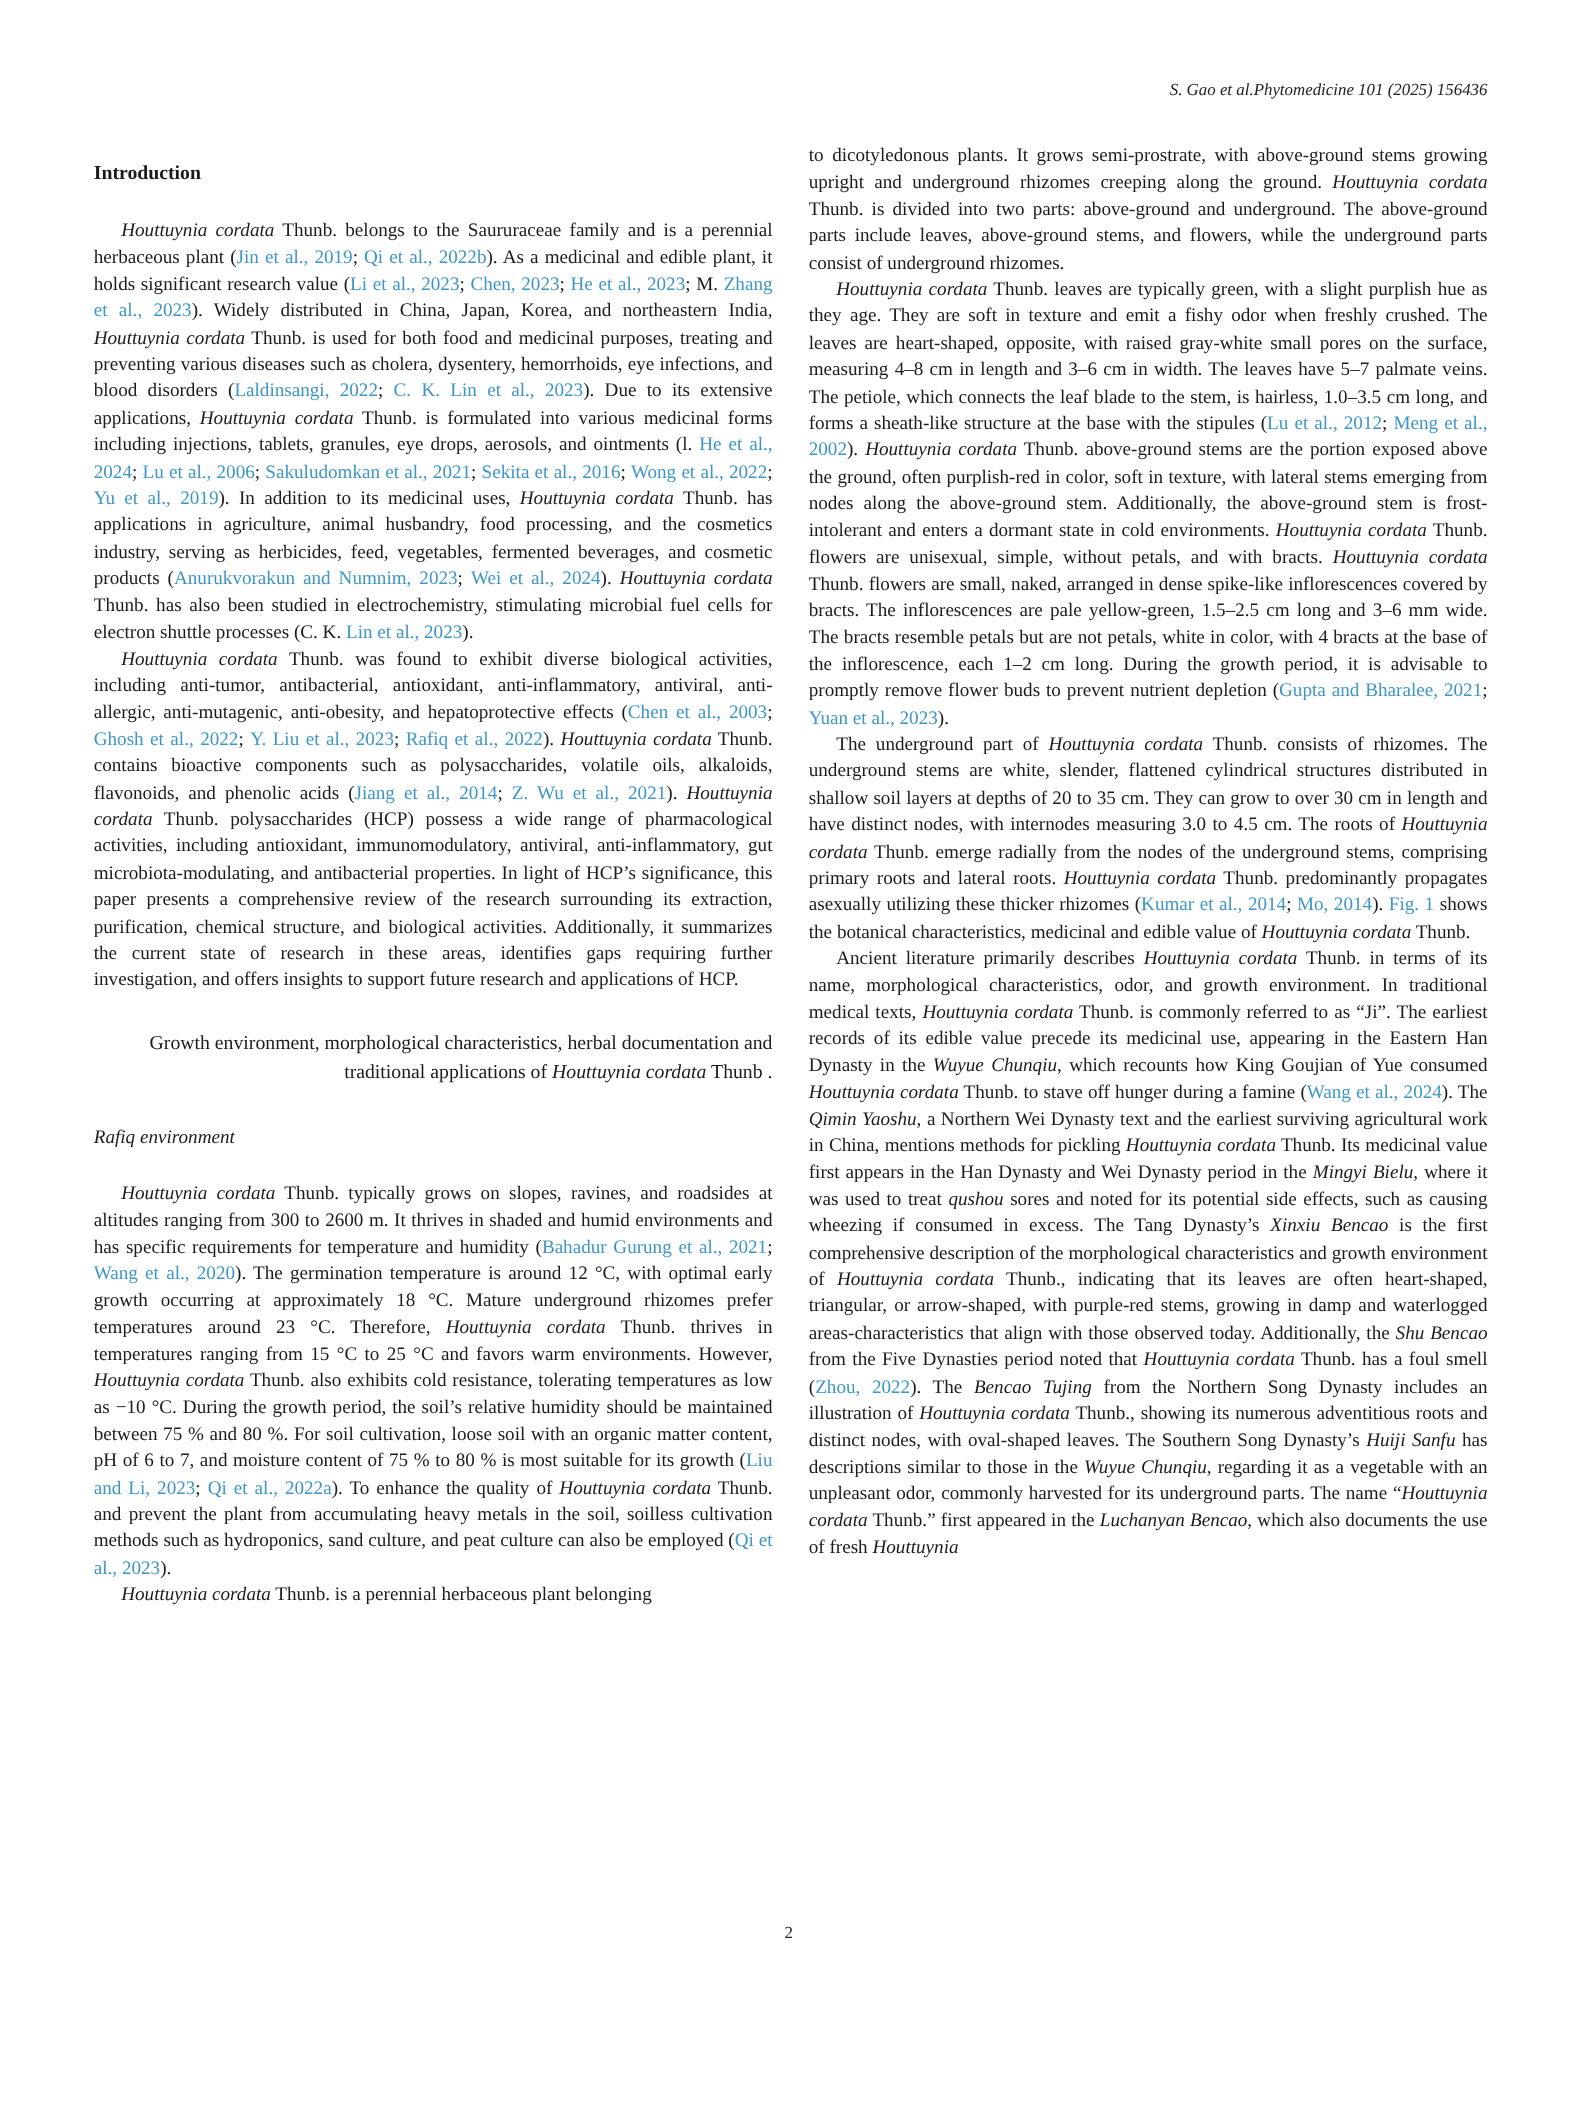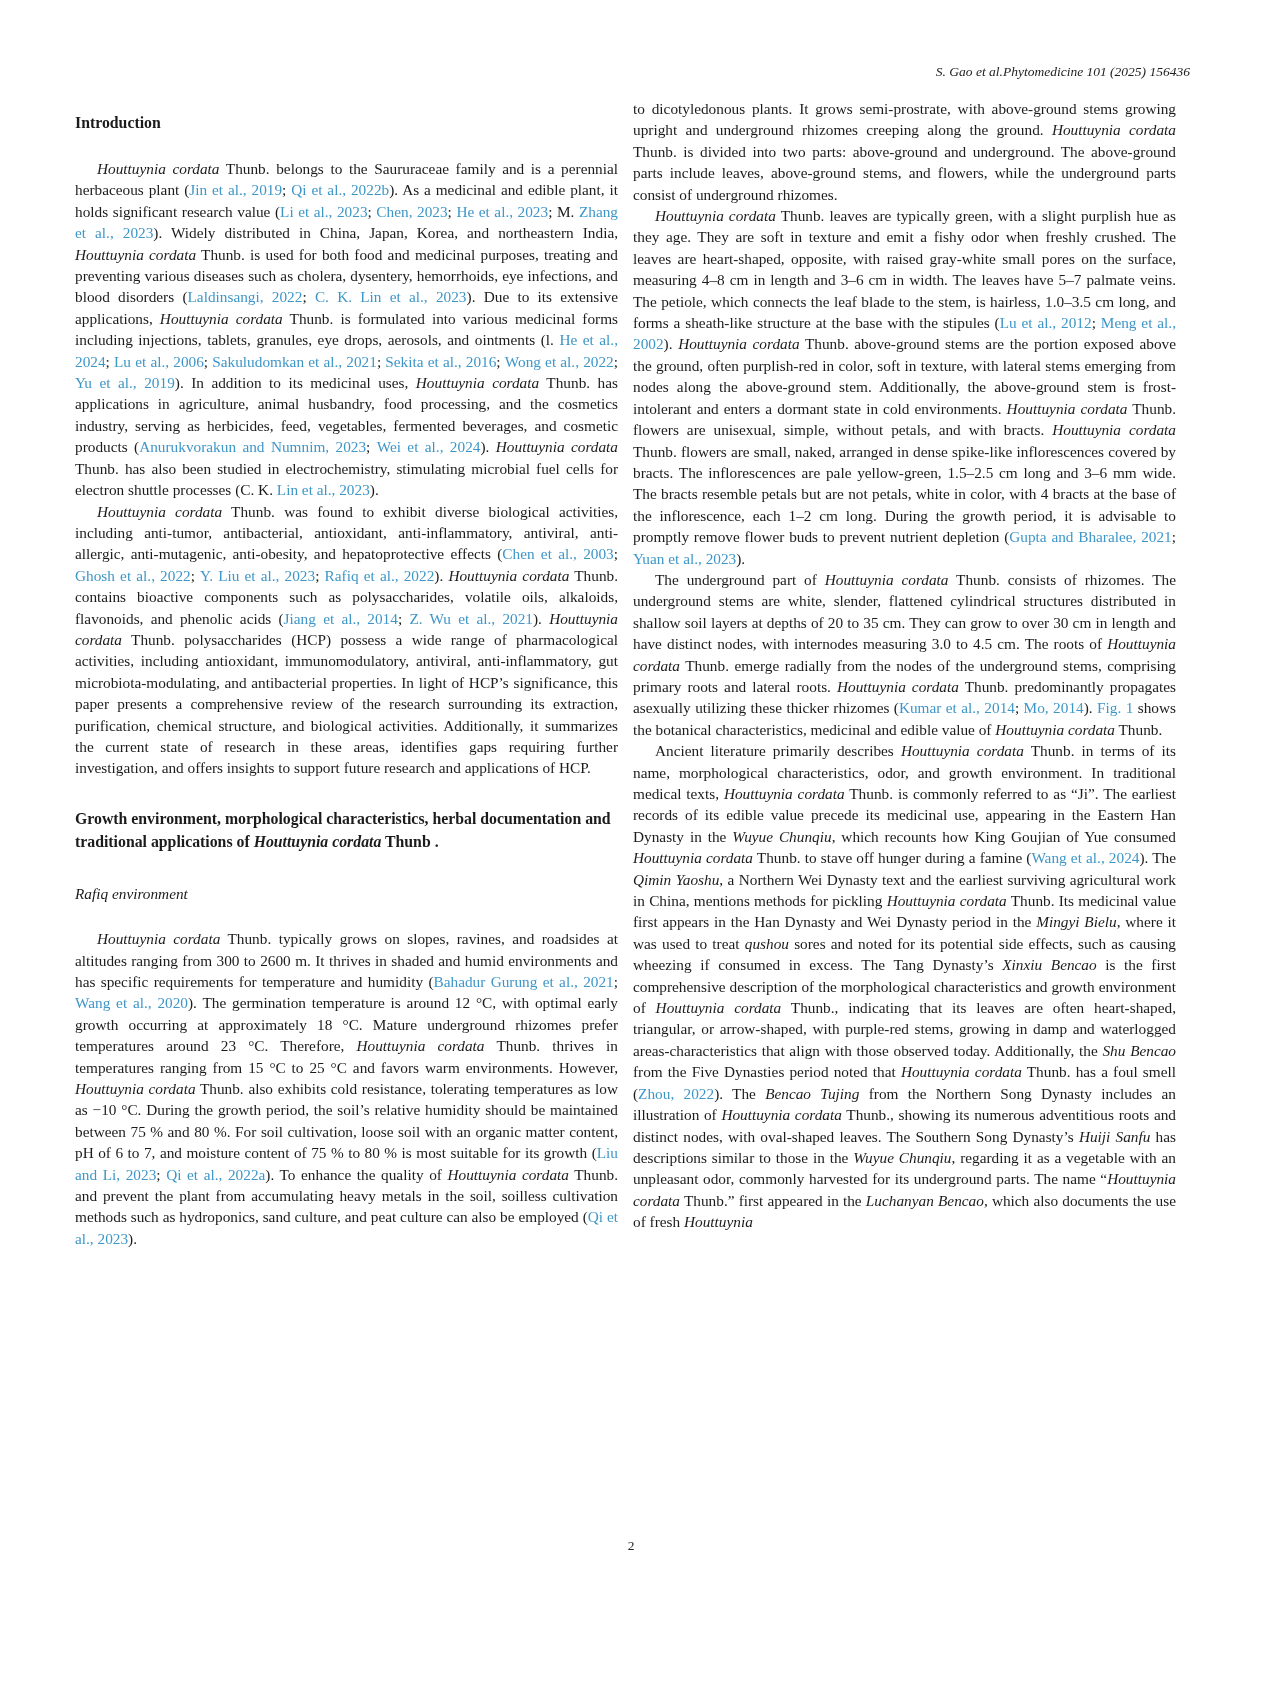--- a/index.html
+++ b/index.html
@@ -21,46 +21,46 @@
     box-sizing:border-box;
   }
   .running-head{
     margin-top:64px;
     display:flex;justify-content:flex-end;align-items:baseline;
     font-style:italic;
     font-size:13.5px;
     color:#222;
   }
   .content{
-    margin-top:18px;
+    margin-top:34px;
     display:flex;
-    gap:15px;
+    gap:29px;
   }
   .col{
     width:543px;
     text-align:justify;
     font-size:15.3px;
     line-height:21.4px;
     hyphens:auto;
     -webkit-hyphens:auto;
   }
   .col p{margin:0;text-indent:22px;}
   .col p.noindent{text-indent:0;}
   .col h1{
     font-size:15.8px;
     font-weight:bold;
     margin:14px 0 24px 0;
     text-align:left;
     line-height:22px;
   }
   .col h2{
     font-size:15.8px;
-    font-weight:bold;
+    font-weight:normal;
     margin:28px 0 0 0;
-    text-align:left;
+    text-align:right;
     line-height:23px;
   }
   .col h3{
     font-size:15.3px;
     font-weight:normal;
     font-style:italic;
     margin:30px 0 24px 0;
     text-align:left;
   }
   .cite{color:var(--link);cursor:pointer;font-family:Liberation Serif, serif;}
@@ -81,20 +81,21 @@
     <span>Phytomedicine 101 (2025) 156436</span>
   </div>
   <div class="content">
     <div class="col" id="col-left">
         <h1><span>Introduction</span></h1>
         <p><i>Houttuynia cordata</i><span> Thunb. belongs to the Saururaceae family and is a perennial herbaceous plant (</span><span class="cite">Jin et al., 2019</span><span>; </span><span class="cite">Qi et al., 2022b</span><span>). As a medicinal and edible plant, it holds significant research value (</span><span class="cite">Li et al., 2023</span><span>; </span><span class="cite">Chen, 2023</span><span>; </span><span class="cite">He et al., 2023</span><span>; M. </span><span class="cite">Zhang et al., 2023</span><span>). Widely distributed in China, Japan, Korea, and northeastern India, </span><i>Houttuynia cordata</i><span> Thunb. is used for both food and medicinal purposes, treating and preventing various diseases such as cholera, dysentery, hemorrhoids, eye infections, and blood disorders (</span><span class="cite">Laldinsangi, 2022</span><span>; </span><span class="cite">C. K. Lin et al., 2023</span><span>). Due to its extensive applications, </span><i>Houttuynia cordata</i><span> Thunb. is formulated into various medicinal forms including injections, tablets, granules, eye drops, aerosols, and ointments (l. </span><span class="cite">He et al., 2024</span><span>; </span><span class="cite">Lu et al., 2006</span><span>; </span><span class="cite">Sakuludomkan et al., 2021</span><span>; </span><span class="cite">Sekita et al., 2016</span><span>; </span><span class="cite">Wong et al., 2022</span><span>; </span><span class="cite">Yu et al., 2019</span><span>). In addition to its medicinal uses, </span><i>Houttuynia cordata</i><span> Thunb. has applications in agriculture, animal husbandry, food processing, and the cosmetics industry, serving as herbicides, feed, vegetables, fermented beverages, and cosmetic products (</span><span class="cite">Anurukvorakun and Numnim, 2023</span><span>; </span><span class="cite">Wei et al., 2024</span><span>). </span><i>Houttuynia cordata</i><span> Thunb. has also been studied in electrochemistry, stimulating microbial fuel cells for electron shuttle processes (C. K. </span><span class="cite">Lin et al., 2023</span><span>).</span></p>
         <p><i>Houttuynia cordata</i><span> Thunb. was found to exhibit diverse biological activities, including anti-tumor, antibacterial, antioxidant, anti-inflammatory, antiviral, anti-allergic, anti-mutagenic, anti-obesity, and hepatoprotective effects (</span><span class="cite">Chen et al., 2003</span><span>; </span><span class="cite">Ghosh et al., 2022</span><span>; </span><span class="cite">Y. Liu et al., 2023</span><span>; </span><span class="cite">Rafiq et al., 2022</span><span>). </span><i>Houttuynia cordata</i><span> Thunb. contains bioactive components such as polysaccharides, volatile oils, alkaloids, flavonoids, and phenolic acids (</span><span class="cite">Jiang et al., 2014</span><span>; </span><span class="cite">Z. Wu et al., 2021</span><span>). </span><i>Houttuynia cordata</i><span> Thunb. polysaccharides (HCP) possess a wide range of pharmacological activities, including antioxidant, immunomodulatory, antiviral, anti-inflammatory, gut microbiota-modulating, and antibacterial properties. In light of HCP’s significance, this paper presents a comprehensive review of the research surrounding its extraction, purification, chemical structure, and biological activities. Additionally, it summarizes the current state of research in these areas, identifies gaps requiring further investigation, and offers insights to support future research and applications of HCP.</span></p>
         <h2><span>Growth environment, morphological characteristics, herbal documentation and traditional applications of </span><i>Houttuynia cordata</i><span> Thunb .</span></h2>
         <h3><span>Rafiq environment</span></h3>
         <p><i>Houttuynia cordata</i><span> Thunb. typically grows on slopes, ravines, and roadsides at altitudes ranging from 300 to 2600 m. It thrives in shaded and humid environments and has specific requirements for temperature and humidity (</span><span class="cite">Bahadur Gurung et al., 2021</span><span>; </span><span class="cite">Wang et al., 2020</span><span>). The germination temperature is around 12 °C, with optimal early growth occurring at approximately 18 °C. Mature underground rhizomes prefer temperatures around 23 °C. Therefore, </span><i>Houttuynia cordata</i><span> Thunb. thrives in temperatures ranging from 15 °C to 25 °C and favors warm environments. However, </span><i>Houttuynia cordata</i><span> Thunb. also exhibits cold resistance, tolerating temperatures as low as −10 °C. During the growth period, the soil’s relative humidity should be maintained between 75 % and 80 %. For soil cultivation, loose soil with an organic matter content, pH of 6 to 7, and moisture content of 75 % to 80 % is most suitable for its growth (</span><span class="cite">Liu and Li, 2023</span><span>; </span><span class="cite">Qi et al., 2022a</span><span>). To enhance the quality of </span><i>Houttuynia cordata</i><span> Thunb. and prevent the plant from accumulating heavy metals in the soil, soilless cultivation methods such as hydroponics, sand culture, and peat culture can also be employed (</span><span class="cite">Qi et al., 2023</span><span>).</span></p>
+        <p><i>Houttuynia cordata</i><span> Thunb. is a perennial herbaceous plant belonging</span></p>
       </div>
     <div class="col" id="col-right">
         <p class="noindent"><span>to dicotyledonous plants. It grows semi-prostrate, with above-ground stems growing upright and underground rhizomes creeping along the ground. </span><i>Houttuynia cordata</i><span> Thunb. is divided into two parts: above-ground and underground. The above-ground parts include leaves, above-ground stems, and flowers, while the underground parts consist of underground rhizomes.</span></p>
         <p><i>Houttuynia cordata</i><span> Thunb. leaves are typically green, with a slight purplish hue as they age. They are soft in texture and emit a fishy odor when freshly crushed. The leaves are heart-shaped, opposite, with raised gray-white small pores on the surface, measuring 4–8 cm in length and 3–6 cm in width. The leaves have 5–7 palmate veins. The petiole, which connects the leaf blade to the stem, is hairless, 1.0–3.5 cm long, and forms a sheath-like structure at the base with the stipules (</span><span class="cite">Lu et al., 2012</span><span>; </span><span class="cite">Meng et al., 2002</span><span>). </span><i>Houttuynia cordata</i><span> Thunb. above-ground stems are the portion exposed above the ground, often purplish-red in color, soft in texture, with lateral stems emerging from nodes along the above-ground stem. Additionally, the above-ground stem is frost-intolerant and enters a dormant state in cold environments. </span><i>Houttuynia cordata</i><span> Thunb. flowers are unisexual, simple, without petals, and with bracts. </span><i>Houttuynia cordata</i><span> Thunb. flowers are small, naked, arranged in dense spike-like inflorescences covered by bracts. The inflorescences are pale yellow-green, 1.5–2.5 cm long and 3–6 mm wide. The bracts resemble petals but are not petals, white in color, with 4 bracts at the base of the inflorescence, each 1–2 cm long. During the growth period, it is advisable to promptly remove flower buds to prevent nutrient depletion (</span><span class="cite">Gupta and Bharalee, 2021</span><span>; </span><span class="cite">Yuan et al., 2023</span><span>).</span></p>
         <p><span>The underground part of </span><i>Houttuynia cordata</i><span> Thunb. consists of rhizomes. The underground stems are white, slender, flattened cylindrical structures distributed in shallow soil layers at depths of 20 to 35 cm. They can grow to over 30 cm in length and have distinct nodes, with internodes measuring 3.0 to 4.5 cm. The roots of </span><i>Houttuynia cordata</i><span> Thunb. emerge radially from the nodes of the underground stems, comprising primary roots and lateral roots. </span><i>Houttuynia cordata</i><span> Thunb. predominantly propagates asexually utilizing these thicker rhizomes (</span><span class="cite">Kumar et al., 2014</span><span>; </span><span class="cite">Mo, 2014</span><span>). </span><span class="cite">Fig. 1</span><span> shows the botanical characteristics, medicinal and edible value of </span><i>Houttuynia cordata</i><span> Thunb.</span></p>
         <p><span>Ancient literature primarily describes </span><i>Houttuynia cordata</i><span> Thunb. in terms of its name, morphological characteristics, odor, and growth environment. In traditional medical texts, </span><i>Houttuynia cordata</i><span> Thunb. is commonly referred to as “Ji”. The earliest records of its edible value precede its medicinal use, appearing in the Eastern Han Dynasty in the </span><i>Wuyue Chunqiu</i><span>, which recounts how King Goujian of Yue consumed </span><i>Houttuynia cordata</i><span> Thunb. to stave off hunger during a famine (</span><span class="cite">Wang et al., 2024</span><span>). The </span><i>Qimin Yaoshu</i><span>, a Northern Wei Dynasty text and the earliest surviving agricultural work in China, mentions methods for pickling </span><i>Houttuynia cordata</i><span> Thunb. Its medicinal value first appears in the Han Dynasty and Wei Dynasty period in the </span><i>Mingyi Bielu</i><span>, where it was used to treat </span><i>qushou</i><span> sores and noted for its potential side effects, such as causing wheezing if consumed in excess. The Tang Dynasty’s </span><i>Xinxiu Bencao</i><span> is the first comprehensive description of the morphological characteristics and growth environment of </span><i>Houttuynia cordata</i><span> Thunb., indicating that its leaves are often heart-shaped, triangular, or arrow-shaped, with purple-red stems, growing in damp and waterlogged areas-characteristics that align with those observed today. Additionally, the </span><i>Shu Bencao</i><span> from the Five Dynasties period noted that </span><i>Houttuynia</i><span> </span><i>cordata</i><span> Thunb. has a foul smell (</span><span class="cite">Zhou, 2022</span><span>). The </span><i>Bencao Tujing</i><span> from the Northern Song Dynasty includes an illustration of </span><i>Houttuynia cordata</i><span> Thunb., showing its numerous adventitious roots and distinct nodes, with oval-shaped leaves. The Southern Song Dynasty’s </span><i>Huiji Sanfu</i><span> has descriptions similar to those in the </span><i>Wuyue Chunqiu</i><span>, regarding it as a vegetable with an unpleasant odor, commonly harvested for its underground parts. The name “</span><i>Houttuynia cordata</i><span> Thunb.” first appeared in the </span><i>Luchanyan Bencao</i><span>, which also documents the use of fresh </span><i>Houttuynia</i></p>
       </div>
   </div>
   <div class="page-number">2</div>
 </div>

